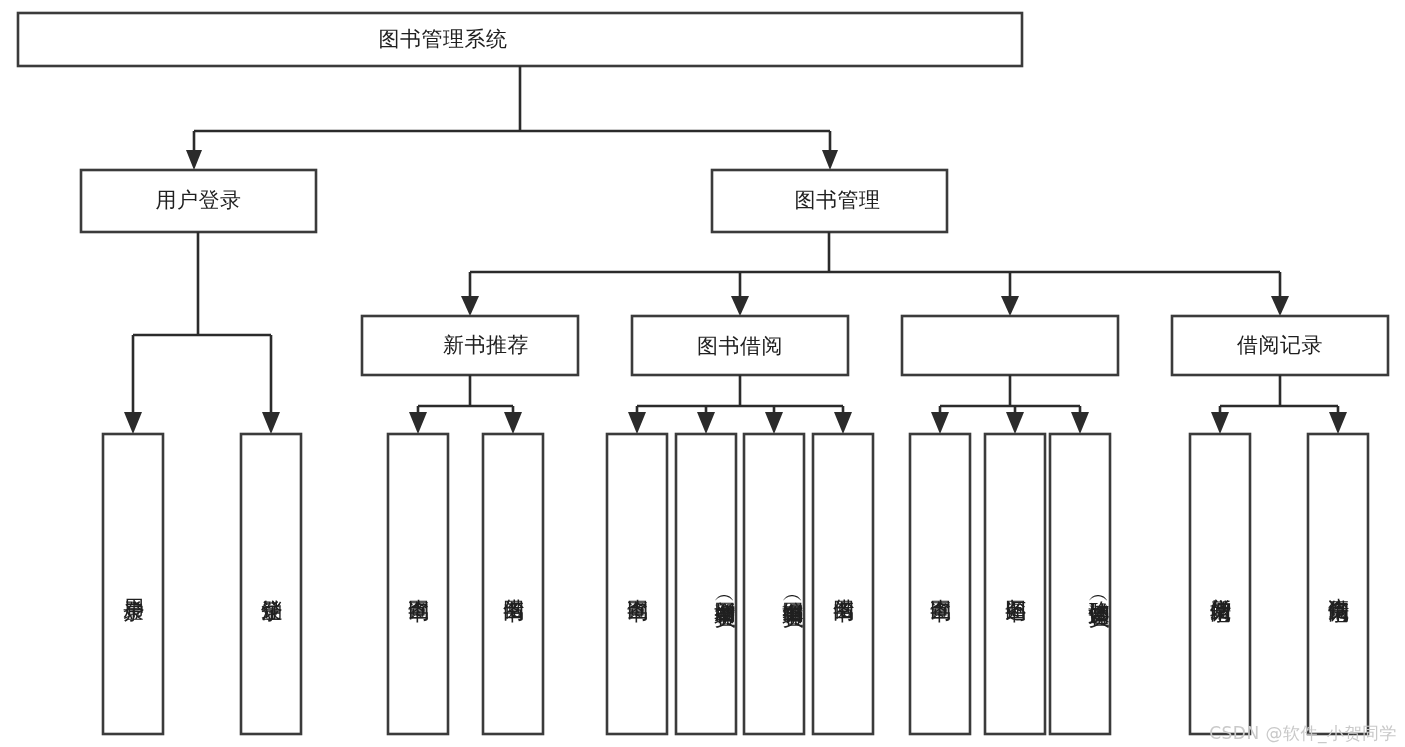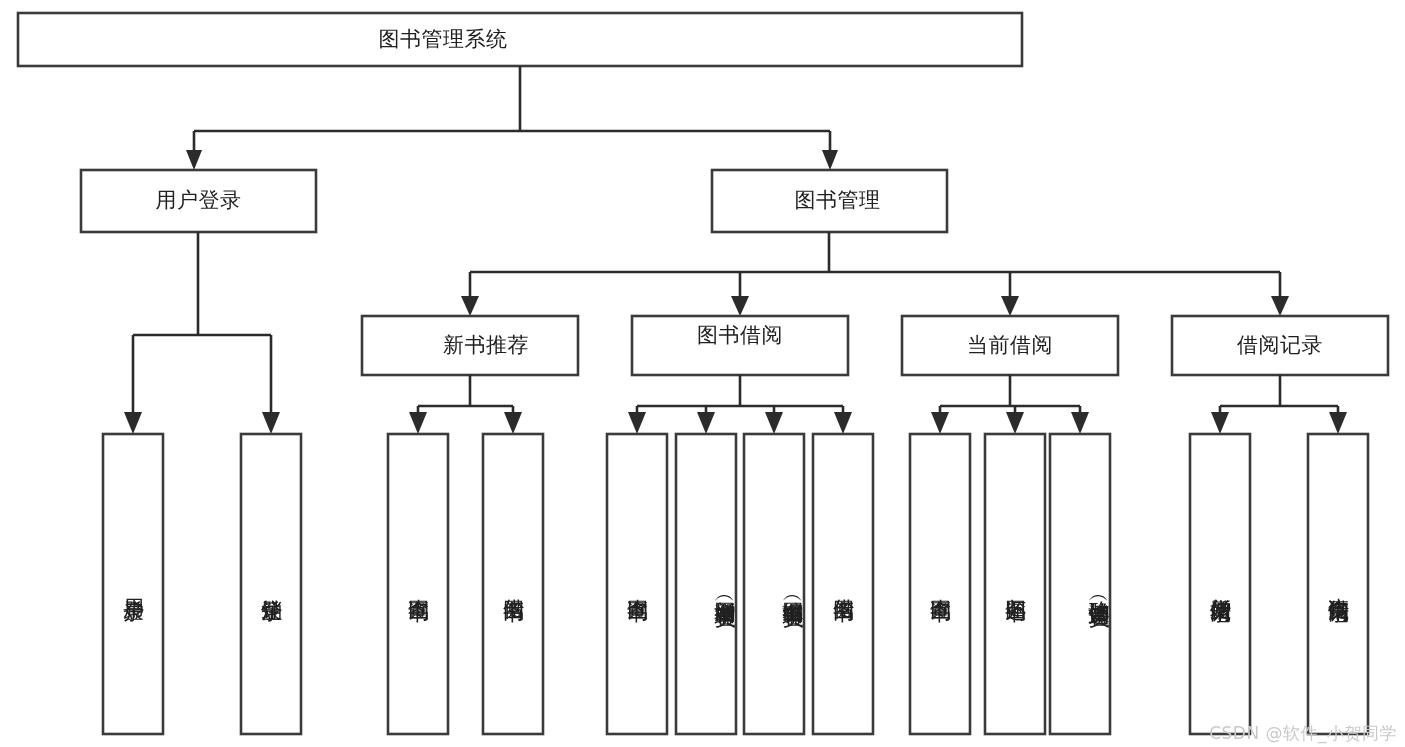--- a/index.html
+++ b/index.html
@@ -193,23 +193,22 @@
   </svg>
 
   <div class="node-label-h" style="left:18px; top:13px; width:850px; height:53px;">图书管理系统</div>
 
   <div class="node-label-h" style="left:81px; top:170px; width:235px; height:62px;">用户登录</div>
 
   <div class="node-label-h" style="left:712px; top:170px; width:235px; height:62px;padding-left:8px;">图书管理</div>
 
   <div class="node-label-h" style="left:362px; top:316px; width:216px; height:59px;padding-left:16px;">新书推荐</div>
 
-  <div class="node-label-h" style="left:632px; top:304px; width:216px; height:63px;">图书借阅</div>
-
-  <div class="node-label-h" style="left:902px; top:316px; width:216px; height:59px;">当前借阅</div>
+  <div class="node-label-h" style="left:632px; top:315px; width:216px; height:63px;">图书借阅</div>
+
 
   <div class="node-label-h" style="left:1172px; top:316px; width:216px; height:59px;">借阅记录</div>
 
   <div class="node-label-v center-v" style="left:103px; top:434px; width:60px; height:300px;">用户登录</div>
 
   <div class="node-label-v center-v" style="left:241px; top:434px; width:60px; height:300px;">注销登录</div>
 
   <div class="node-label-v center-v" style="left:388px; top:434px; width:60px; height:300px;">查询图书</div>
 
   <div class="node-label-v center-v" style="left:483px; top:434px; width:60px; height:300px;">借阅图书</div>

